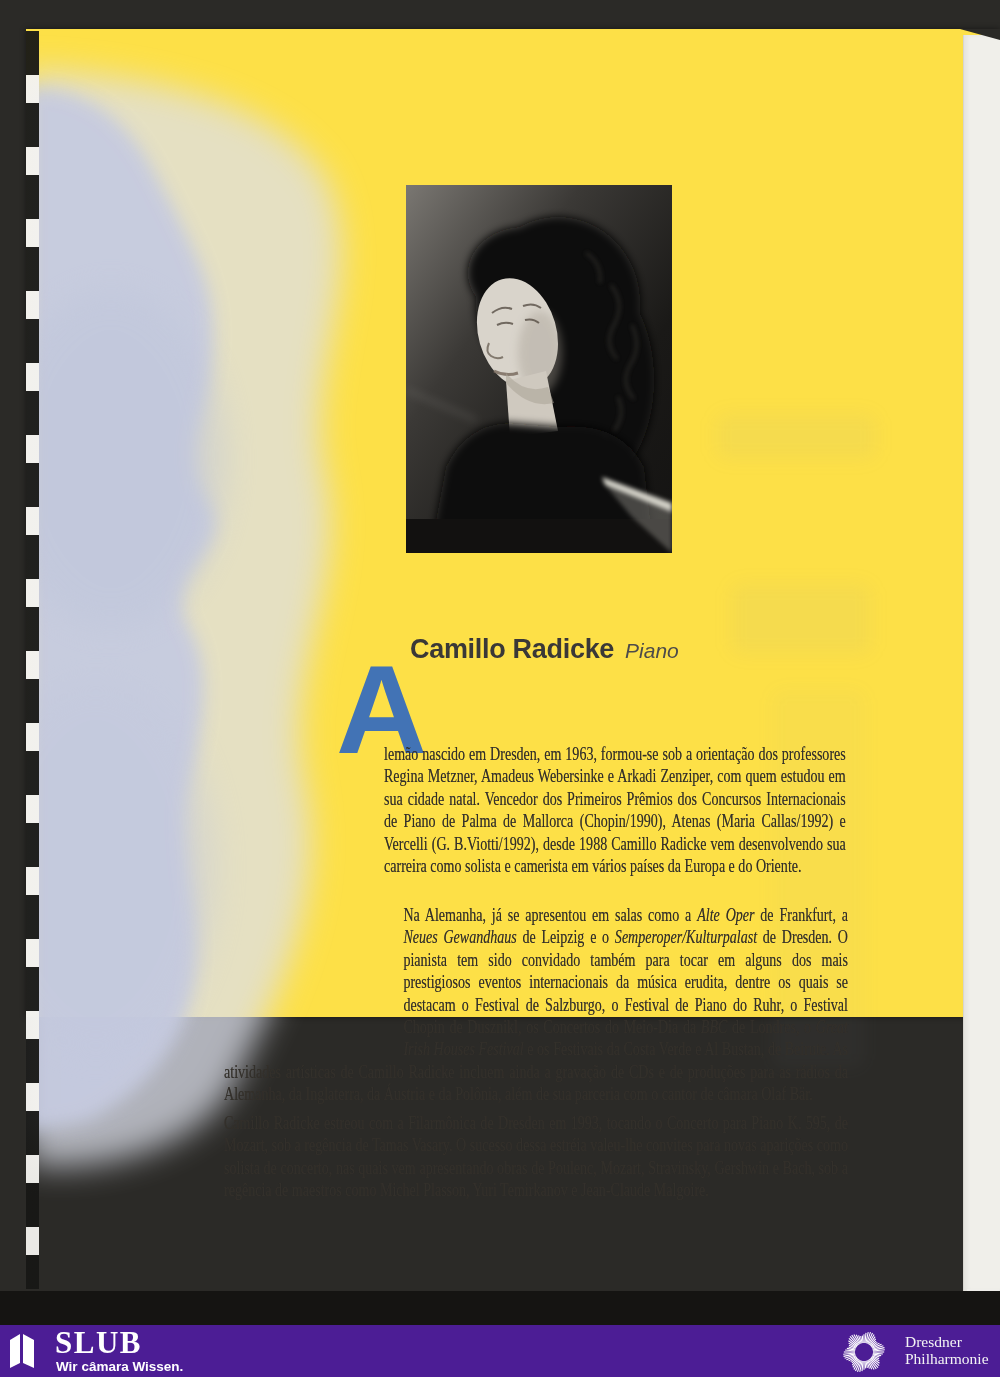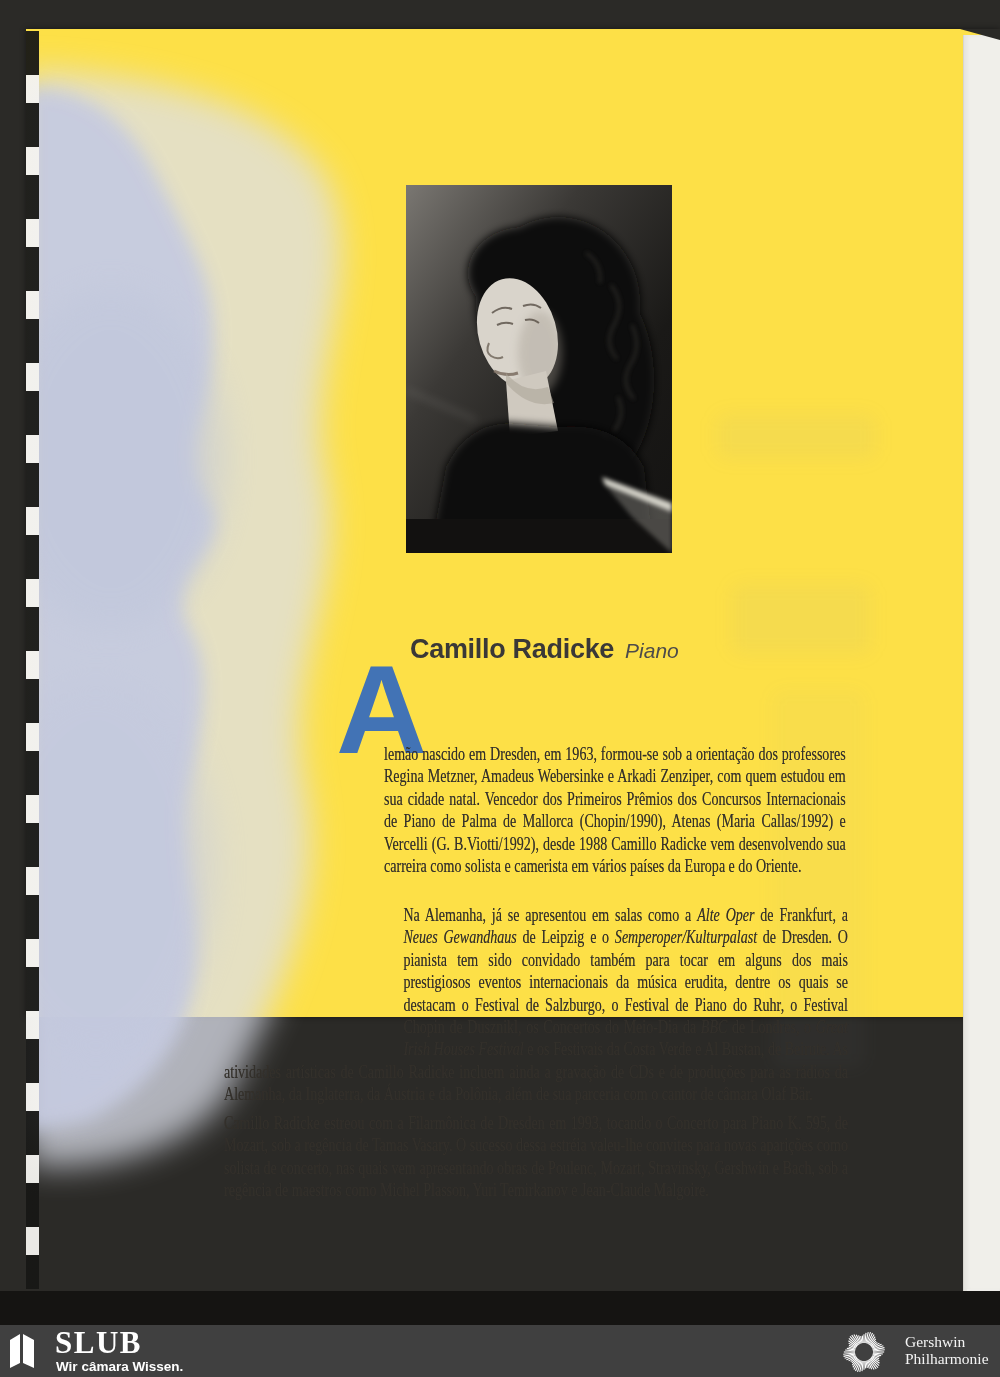--- a/index.html
+++ b/index.html
@@ -69,21 +69,21 @@
   }
   .bodytext .it{font-style:italic;}
   .para1{left:358px;top:714px;width:592px;}
   .para2{left:198px;top:875px;width:800px;}
   .para2::before{content:"";float:left;width:230px;height:135px;}
   .para3{left:198px;top:1083px;width:800px;}
 
   
   .gap-band{position:absolute;left:0;top:1291px;width:1000px;height:34px;background:#151412;}
   .footer{
-    position:absolute;left:0;top:1325px;width:1000px;height:52px;background:#404040;
+    position:absolute;left:0;top:1325px;width:1000px;height:52px;background:#4c1d95;
     font-family:"Liberation Serif","DejaVu Serif",serif;
   }
   .slub{position:absolute;left:8px;top:0;height:52px;}
   .slub-book{position:absolute;left:0;top:7px;}
   .slub-name{
     position:absolute;left:47px;top:-1px;color:#fff;font-weight:bold;font-size:31px;
     letter-spacing:1.5px;line-height:38px;white-space:nowrap;
   }
   .slub-tagline{
     position:absolute;left:48px;top:34px;color:#fff;font-weight:bold;font-size:13.5px;
@@ -264,18 +264,18 @@
             <line x1="32.69" y1="18.98" x2="38.10" y2="14.11"></line>
             <line x1="33.28" y1="19.71" x2="39.32" y2="15.32"></line>
             <line x1="33.79" y1="20.50" x2="41.40" y2="16.11"></line>
             <line x1="34.22" y1="21.34" x2="43.54" y2="17.19"></line>
             <line x1="34.56" y1="22.22" x2="45.34" y2="18.71"></line>
             <line x1="34.80" y1="23.13" x2="46.48" y2="20.65"></line>
             <line x1="34.95" y1="24.06" x2="46.77" y2="22.82"></line>
           </g>
       </svg>
       <div class="dp-text">
-        <div>Gershwin</div>
+        <div>Dresdner</div>
         <div>Philharmonie</div>
       </div>
     </div>
   </div>
 </div>
 
 </body></html>

